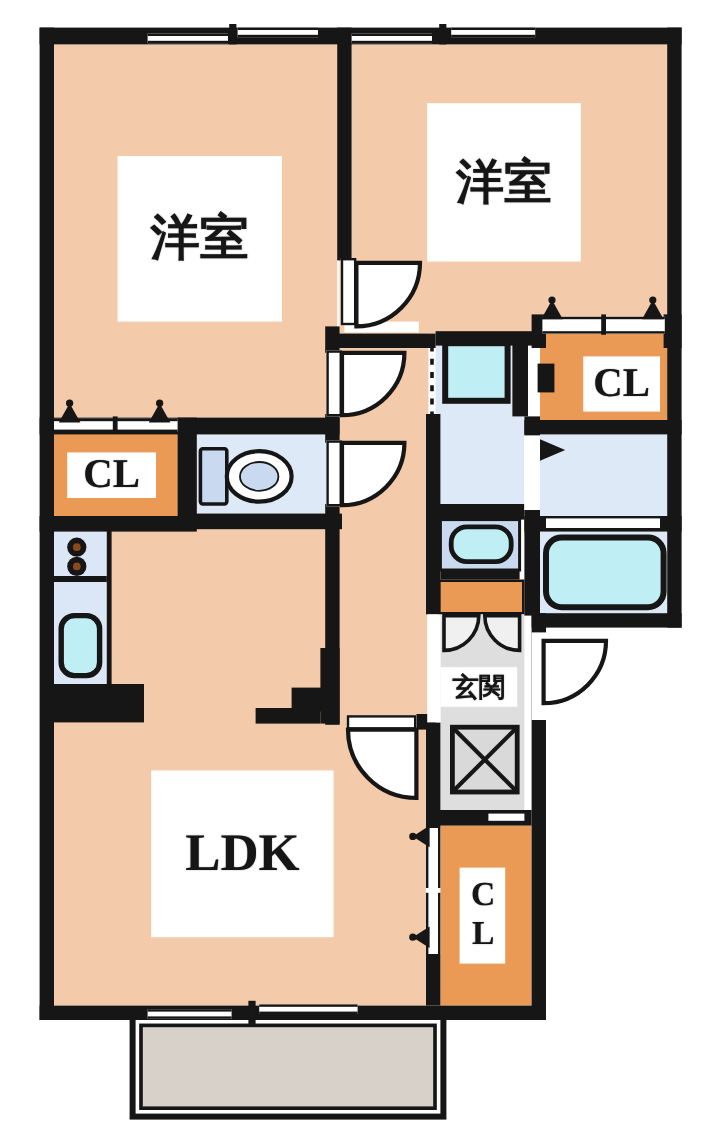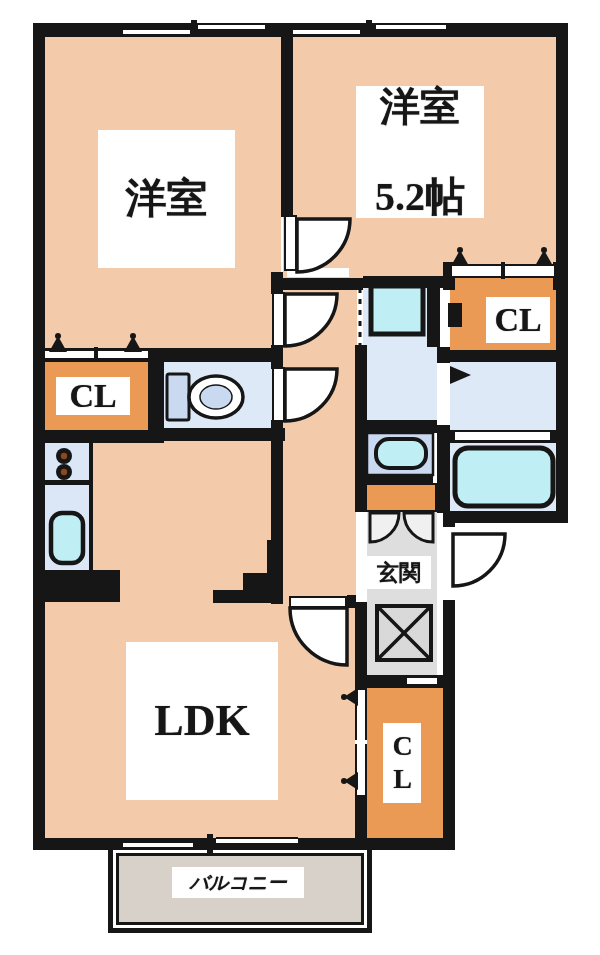--- a/index.html
+++ b/index.html
@@ -175,34 +175,30 @@
       <circle cx="344" cy="781" r="3"></circle>
         <polygon points="344,781 358,772 358,790"></polygon>
     </g>
   </svg>
 
   <div class="lbl" style="left:98px;top:130px;width:137px;height:138px;font-size:41px;">
     <span>洋室</span>
   </div>
   <div class="lbl" style="left:356px;top:86px;width:128px;height:132px;font-size:40px;">
     <span>洋室</span>
-    <span>5.2帖</span>
-  </div>
-  <div class="lbl" style="left:126px;top:642px;width:152px;height:158px;font-size:44px;">
+  </div>
+  <div class="lbl" style="left:126px;top:642px;width:152px;height:139px;font-size:44px;">
     <span>LDK</span>
   </div>
   <div class="lbl" style="left:56px;top:377px;width:74px;height:38px;font-size:34px;">
     <span>CL</span>
   </div>
   <div class="lbl" style="left:486px;top:297px;width:64px;height:46px;font-size:34px;">
     <span>CL</span>
   </div>
   <div class="lbl" style="left:383px;top:723px;width:38px;height:80px;font-size:28px;">
     <span class="vtext">CL</span>
   </div>
   <div class="lbl" style="left:367px;top:556px;width:64px;height:33px;font-size:22px;">
     <span>玄関</span>
   </div>
-  <div class="lbl" style="left:172px;top:867px;width:132px;height:31px;font-size:19px;font-style:italic;">
-    <span>バルコニー</span>
-  </div>
 
 </div>
 
 </body></html>

